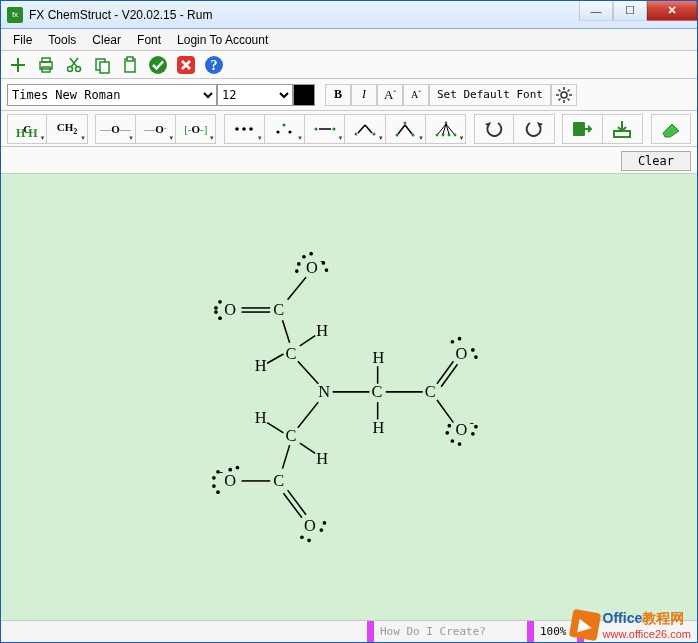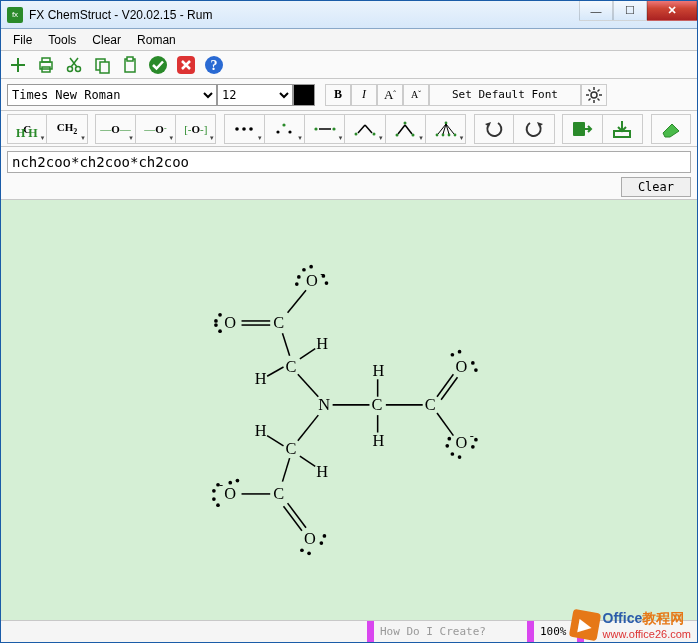--- a/index.html
+++ b/index.html
@@ -14,21 +14,21 @@
 .menubar { height: 22px; display: flex; align-items: center; padding: 0 4px; border-bottom: 1px solid #c8c8c8; background: #f5f5f5; }
 .menubar span { padding: 2px 8px; cursor: default; font-size: 12px; }
 .toolbar1 { height: 28px; display: flex; align-items: center; padding: 2px 6px; gap: 6px; border-bottom: 1px solid #c8c8c8; background: #fafafa; }
 .tbtn { width: 22px; height: 22px; display: flex; align-items: center; justify-content: center; cursor: default; }
 .toolbar2 { height: 32px; display: flex; align-items: center; padding: 2px 6px; border-bottom: 1px solid #c8c8c8; background: #fafafa; }
 .toolbar2 select, .toolbar2 input { height: 22px; font-family: "SimSun", monospace; font-size: 12px; border: 1px solid #999; background: #fff; }
 .fontname { width: 210px; }
 .fontsize { width: 76px; }
 .colorbox { width: 22px; height: 22px; background: #000; border: 1px solid #999; }
 .fmtbtn { width: 26px; height: 22px; border: 1px solid #ccc; display: flex; align-items: center; justify-content: center; font-family: "Times New Roman", serif; background: #fafafa; cursor: default; }
-.fmtbtn.wide { width: auto; padding: 0 22px; font-family: "SimSun", monospace; font-size: 11px; }
+.fmtbtn.wide { width: auto; padding: 0 7px; font-family: "SimSun", monospace; font-size: 11px; }
 .gearbtn { width: 26px; height: 22px; border: 1px solid #ccc; display: flex; align-items: center; justify-content: center; }
 .toolbar3 { height: 36px; display: flex; align-items: center; padding: 2px 6px; gap: 0; border-bottom: 1px solid #c8c8c8; background: #fafafa; }
 .chembtn { width: 42px; height: 30px; border: 1px solid #ccc; border-left: none; display: flex; align-items: center; justify-content: center; background: #fafafa; cursor: default; font-family: "Times New Roman", serif; font-size: 11px; position: relative; }
 .chembtn:first-child { border-left: 1px solid #ccc; }
 .chembtn .drop { position: absolute; right: 2px; bottom: 1px; font-size: 7px; color: #444; }
 .inputrow { padding: 4px 6px 2px 6px; display: flex; flex-direction: column; gap: 4px; border-bottom: 1px solid #c8c8c8; background: #fafafa; }
 .formula-input { width: 100%; height: 22px; font-family: "SimSun", monospace; font-size: 14px; padding: 2px 4px; border: 1px solid #aaa; }
 .clear-row { display: flex; justify-content: flex-end; }
 .clearbtn { padding: 2px 16px; border: 1px solid #aaa; background: #f0f0f0; font-family: "SimSun", monospace; font-size: 12px; cursor: default; }
 .canvas { flex: 1; background: #d5efd5; position: relative; height: 370px; overflow: hidden; }
@@ -53,21 +53,22 @@
       <div class="winbtn">☐</div>
       <div class="winbtn close">✕</div>
     </div>
   </div>
 
   <div class="main">
     <div class="menubar">
       <span>File</span>
       <span>Tools</span>
       <span>Clear</span>
-      <span>Roman</span>
+      <span>Font</span>
+      <span>Login To Account</span>
     </div>
 
     <div class="toolbar1">
       <div class="tbtn">
           <svg width="18" height="18">
             <line x1="9" y1="2" x2="9" y2="16" stroke="#2a8a2a" stroke-width="2"></line>
             <line x1="2" y1="9" x2="16" y2="9" stroke="#2a8a2a" stroke-width="2"></line>
           </svg>
         </div>
       <div class="tbtn">
@@ -267,21 +268,20 @@
         </div>
       <div style="width:8px"></div>
       <div class="chembtn" style="border-left:1px solid #ccc">
           <svg width="24" height="18">
             <path d="M4 13 L13 4 L20 11 L11 17 L6 17 Z" fill="#4aba4a" stroke="#2a8a2a" stroke-width="1"></path>
           </svg>
         </div>
     </div>
 
     <div class="inputrow">
-      <input class="formula-input" value="nch2coo*ch2coo*ch2coo" style="">
       <div class="clear-row">
         <button class="clearbtn">Clear</button>
       </div>
     </div>
 
     <div class="canvas">
       <svg width="100%" height="100%" viewBox="0 0 680 370">
         <g font-size="16" font-family="Times New Roman">
 
         <text x="310" y="185">N</text>

